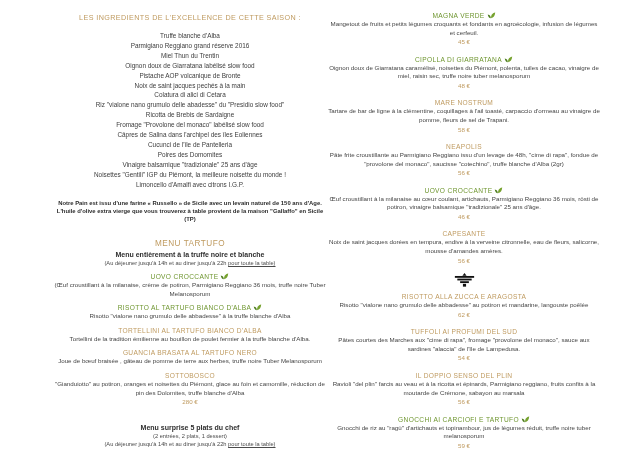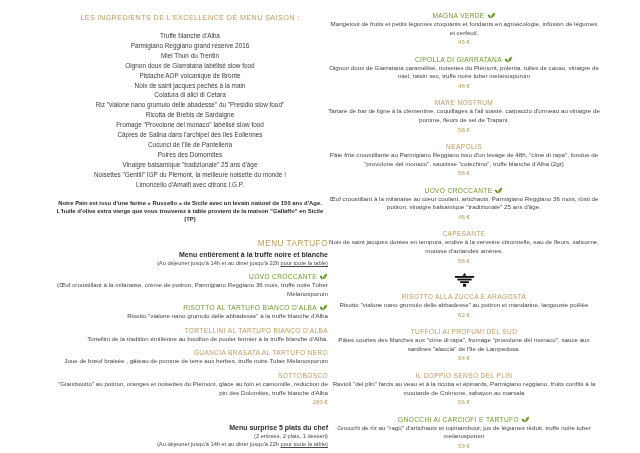--- a/index.html
+++ b/index.html
@@ -14,21 +14,21 @@
 
   .gold{color:#bf9a5f;}
   .green{color:#6f9630;}
 
   .ing-title{font-size:7.2px;letter-spacing:.4px;margin-bottom:9px;}
   .ing{font-size:6.4px;line-height:9.9px;}
 
   .notes{margin-top:9px;}
   .note{font-size:5.9px;font-weight:bold;color:#2c2c2c;line-height:8.2px;}
 
-  .section{margin-top:0;text-align:right;}
+  .section{margin-top:0;}
   .section-title{font-size:8.2px;letter-spacing:.5px;margin-bottom:2px;}
   .subtitle{font-size:7px;font-weight:bold;color:#2e2e2e;line-height:9px;}
   .small{font-size:5.7px;line-height:8px;color:#4a4a4a;}
   .u{text-decoration:underline;}
 
   .item{margin-bottom:4px;}
   .dish{font-size:6.6px;letter-spacing:.35px;line-height:9px;}
   .desc{font-size:6.2px;line-height:8.6px;color:#444444;}
   .price{font-size:6.2px;line-height:9px;}
 
@@ -40,21 +40,21 @@
   .mt-big{margin-top:17px;}
   .r-item{margin-bottom:8.5px;}
 </style>
 </head>
 <body>
 
 <div class="page">
 
   <div class="col col-left">
 
-    <div class="ing-title gold">LES INGREDIENTS DE L'EXCELLENCE DE MENU SAISON :</div>
+    <div class="ing-title gold">LES INGREDIENTS DE L'EXCELLENCE DE CETTE SAISON :</div>
 
     <div>
       <div class="ing">Truffe blanche d'Alba</div>
       <div class="ing">Parmigiano Reggiano grand réserve 2016</div>
       <div class="ing">Miel Thun du Trentin</div>
       <div class="ing">Oignon doux de Giarratana labélisé slow food</div>
       <div class="ing">Pistache AOP volcanique de Bronte</div>
       <div class="ing">Noix de saint jacques pechés à la main</div>
       <div class="ing">Colatura di alici di Cetara</div>
       <div class="ing">Riz "vialone nano grumulo delle abadesse" du "Presidio slow food"</div>

